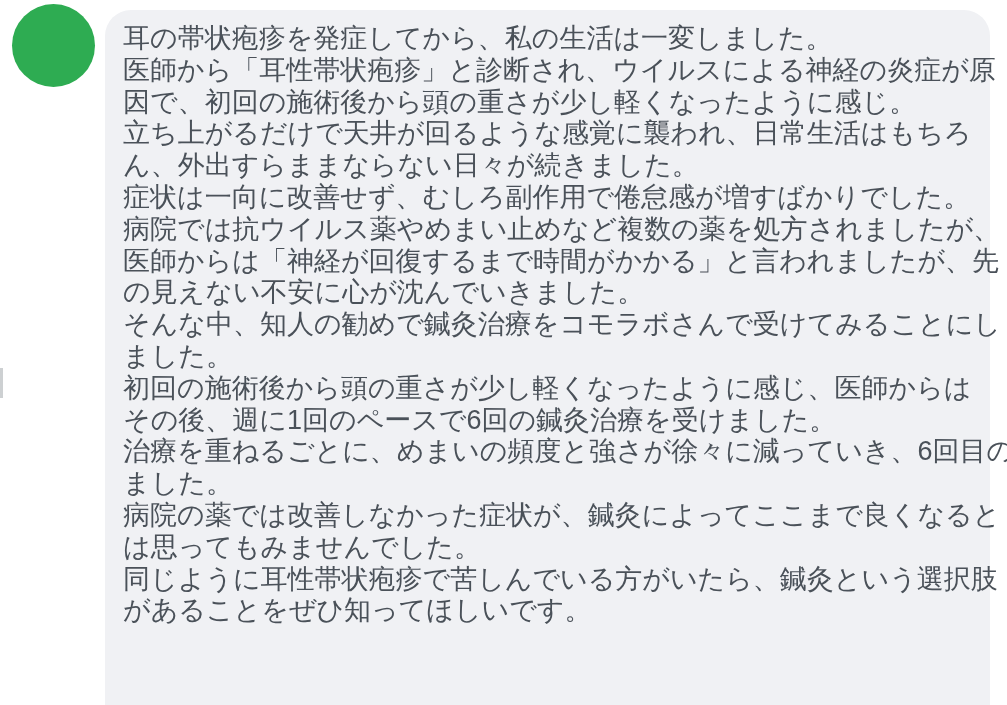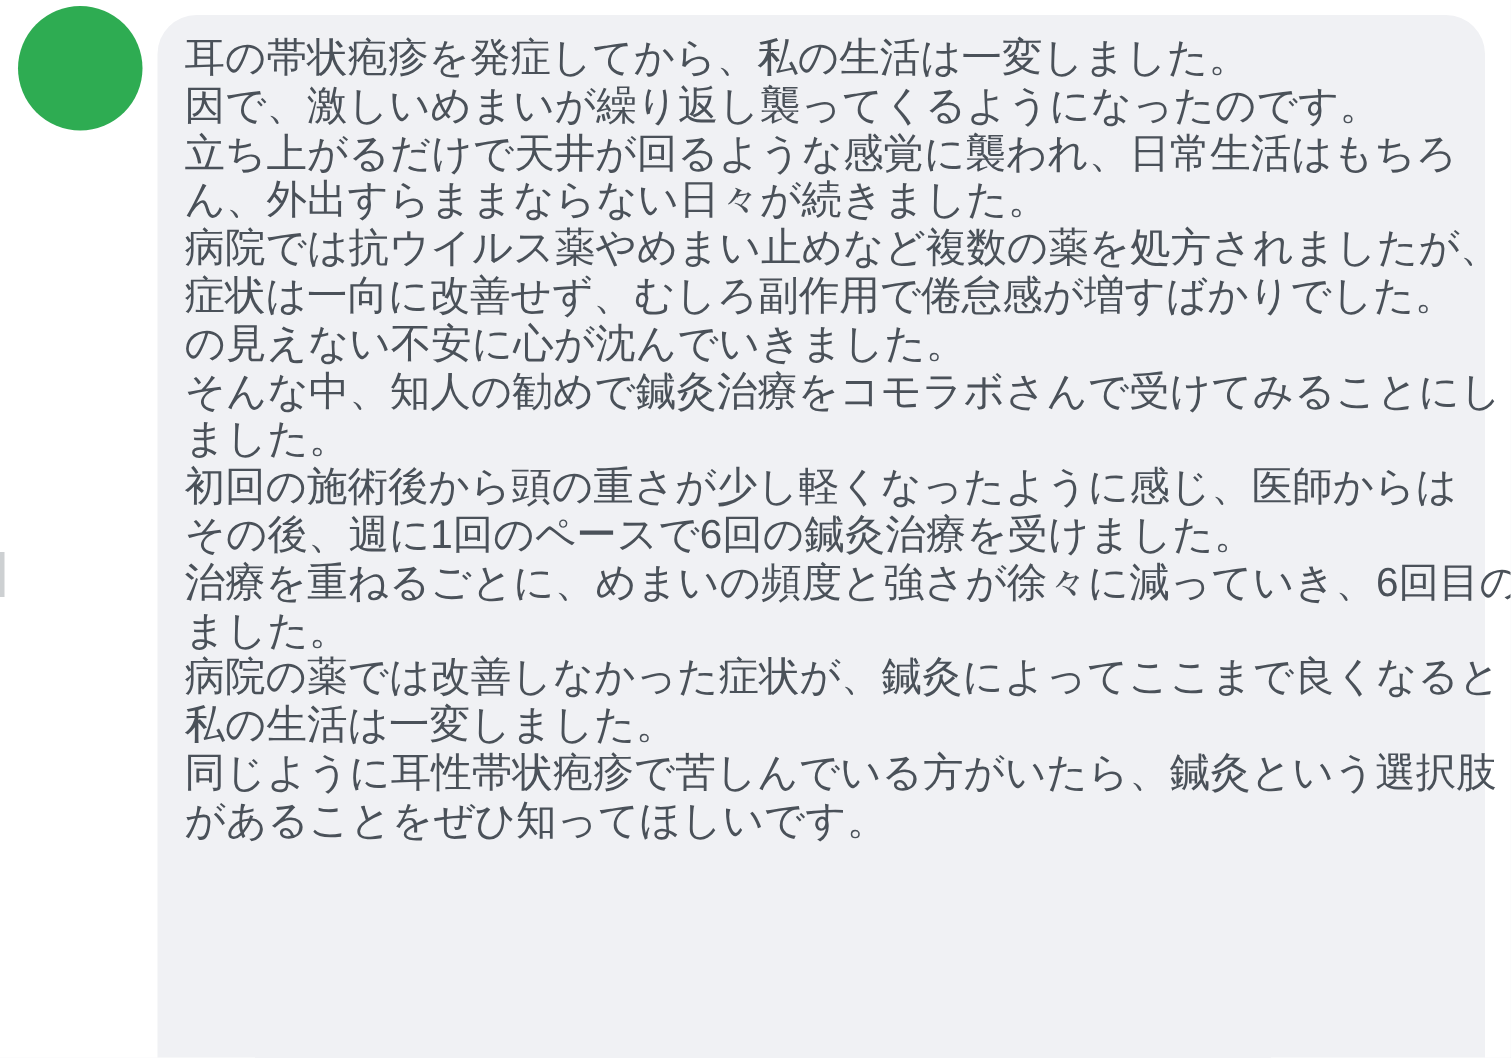--- a/index.html
+++ b/index.html
@@ -56,32 +56,34 @@
 
 <div class="chat-row">
 
   <div class="avatar" style="background: rgb(46, 172, 82);"></div>
 
   <div class="scroll-sliver"></div>
 
   <div class="bubble" style="background: rgb(240, 241, 244);">
     <div class="message-text" style="color: rgb(74, 81, 89);">
       <div class="message-line">耳の帯状疱疹を発症してから、私の生活は一変しました。</div>
-      <div class="message-line">因で、激しいめまいが繰り返し襲ってくるようになったのです。</div>
+      <div class="message-line">医師から「耳性帯状疱疹」と診断され、ウイルスによる神経の炎症が原</div>
+      <div class="message-line">因で、初回の施術後から頭の重さが少し軽くなったように感じ。</div>
       <div class="message-line">立ち上がるだけで天井が回るような感覚に襲われ、日常生活はもちろ</div>
       <div class="message-line">ん、外出すらままならない日々が続きました。</div>
+      <div class="message-line">症状は一向に改善せず、むしろ副作用で倦怠感が増すばかりでした。</div>
       <div class="message-line">病院では抗ウイルス薬やめまい止めなど複数の薬を処方されましたが、</div>
-      <div class="message-line">症状は一向に改善せず、むしろ副作用で倦怠感が増すばかりでした。</div>
+      <div class="message-line">医師からは「神経が回復するまで時間がかかる」と言われましたが、先</div>
       <div class="message-line">の見えない不安に心が沈んでいきました。</div>
       <div class="message-line">そんな中、知人の勧めで鍼灸治療をコモラボさんで受けてみることにし</div>
       <div class="message-line">ました。</div>
       <div class="message-line">初回の施術後から頭の重さが少し軽くなったように感じ、医師からは</div>
       <div class="message-line">その後、週に1回のペースで6回の鍼灸治療を受けました。</div>
       <div class="message-line">治療を重ねるごとに、めまいの頻度と強さが徐々に減っていき、6回目の</div>
       <div class="message-line">ました。</div>
       <div class="message-line">病院の薬では改善しなかった症状が、鍼灸によってここまで良くなると</div>
-      <div class="message-line">私の生活は一変しました。</div>
+      <div class="message-line">は思ってもみませんでした。</div>
       <div class="message-line">同じように耳性帯状疱疹で苦しんでいる方がいたら、鍼灸という選択肢</div>
       <div class="message-line">があることをぜひ知ってほしいです。</div>
     </div>
   </div>
 
 </div>
 
 </body></html>

